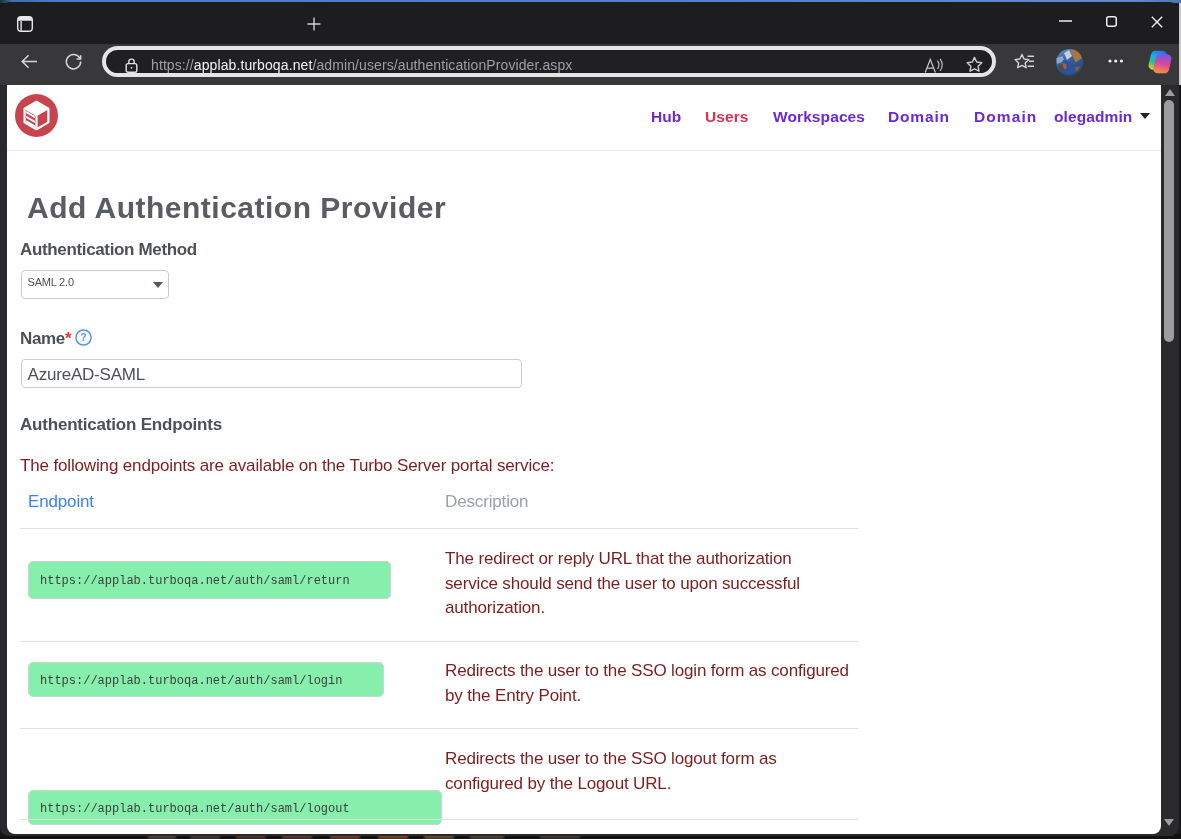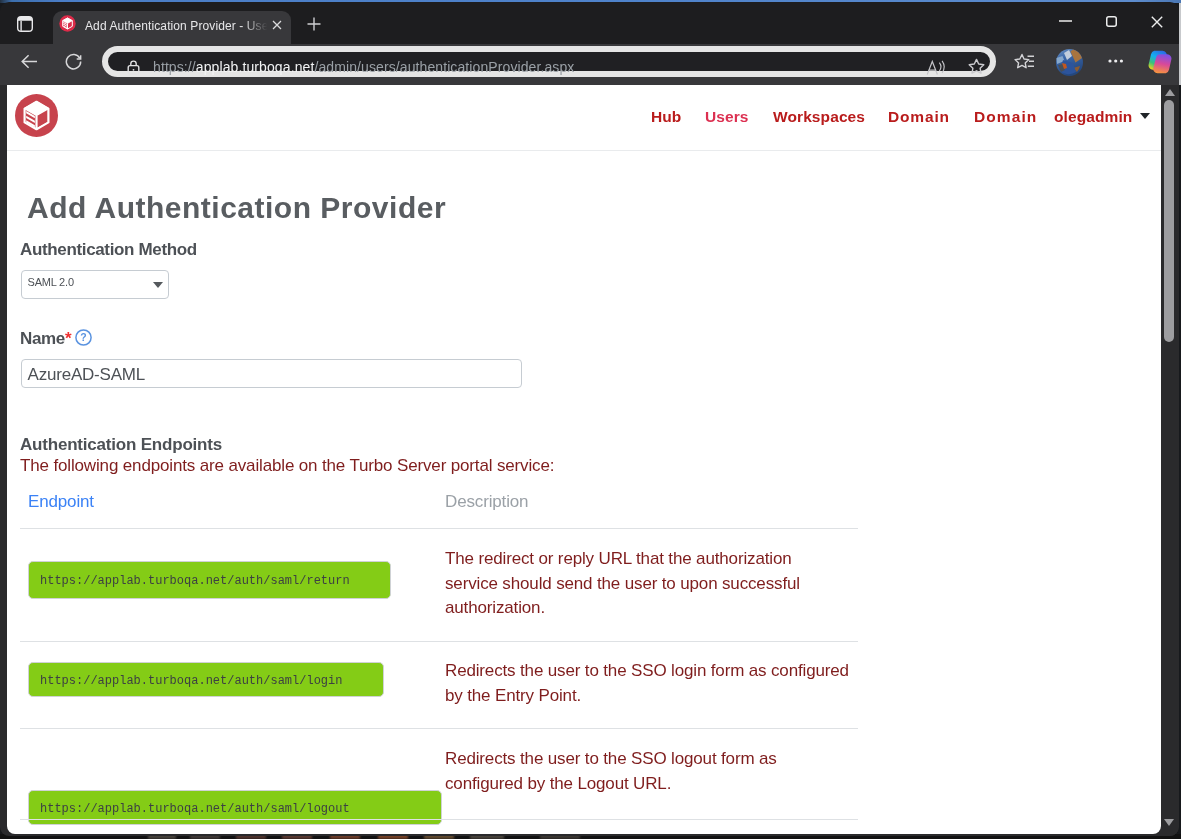--- a/index.html
+++ b/index.html
@@ -12,41 +12,41 @@
   #taskbar{position:absolute;left:0;bottom:0;width:1181px;height:5px;background:#121212;overflow:hidden}
   #taskbar div{position:absolute;top:0;height:5px;filter:blur(1px)}
   
   #win{position:absolute;top:2px;left:0;width:1179px;height:834px;background:#1d1d1f;border-radius:9px;overflow:hidden}
   
   #tab{position:absolute;left:53px;top:9px;width:238px;height:33px;background:#38383b;border-radius:9px 9px 0 0}
   #tabtitle{position:absolute;left:32px;top:7.5px;width:186px;font-size:12px;color:#e7e7e9;white-space:nowrap;overflow:hidden;
      -webkit-mask-image:linear-gradient(90deg,#000 85%,transparent 98%);letter-spacing:.1px}
   
   #toolbar{position:absolute;left:0;top:42px;width:1179px;height:41px;background:#38383b}
-  #pill{position:absolute;left:102px;top:1.8px;width:894px;height:31px;border-radius:16px;background:#202023;border:6px solid #e5e5e5;box-sizing:border-box}
+  #pill{position:absolute;left:102px;top:1.8px;width:894px;height:31px;border-radius:16px;background:#202023;border:4px solid #e5e5e5;box-sizing:border-box}
   #url{position:absolute;left:45px;top:7px;font-size:14px;color:#9aa0a6;white-space:nowrap;letter-spacing:.1px}
   #url b{color:#f2f3f4;font-weight:normal}
   
   #content{position:absolute;left:0;top:83px;width:1179px;height:751px;background:#2a2a2c}
   #page{position:absolute;left:7px;top:0;width:1154px;height:749px;background:#ffffff;border-radius:0 0 8px 8px;overflow:hidden}
   
   #sbar{position:absolute;left:1161px;top:0;width:17px;height:751px;background:#2a2a2c}
   #sthumb{position:absolute;left:3px;top:15px;width:10px;height:242px;background:#9d9da0;border-radius:5px}
   
-  .navitem{position:absolute;top:23.5px;font-size:15.5px;font-weight:bold;color:#b91c1c;letter-spacing:.1px;line-height:16px}
+  .navitem{position:absolute;top:23.5px;font-size:15.5px;font-weight:bold;color:#6d28d9;letter-spacing:.1px;line-height:16px}
   #hdrline{position:absolute;left:0;top:65px;width:1154px;height:1px;background:#e9ebed}
   h1{position:absolute;left:13px;top:100px;margin:7px;font-size:30px;letter-spacing:.5px;color:#595d61;line-height:31px;white-space:nowrap}
   .lbl{position:absolute;font-size:17px;font-weight:bold;color:#4d5156;letter-spacing:-.35px;line-height:18px;white-space:nowrap}
   .body17{font-size:17px;color:#7f1d1d;letter-spacing:-.15px;line-height:24.5px}
   #select{position:absolute;left:13.5px;top:185px;width:148px;height:29px;border:1px solid #c6ccd2;border-radius:4px;box-sizing:border-box;background:#fff}
   #select span{position:absolute;left:6px;top:4.5px;font-size:11px;color:#4d5156;letter-spacing:-.2px}
   #input{position:absolute;left:13.5px;top:273.5px;width:501px;height:29px;border:1px solid #c6ccd2;border-radius:4px;box-sizing:border-box;background:#fff}
   #input span{position:absolute;left:6px;top:5px;font-size:17px;color:#4d5156;letter-spacing:-.2px}
   .tline{position:absolute;left:13px;width:838px;height:1px;background:#dee1e4}
-  .codebox{position:absolute;left:21px;background:#84cc16;border:1px solid #cfd2d5;border-radius:5px;box-sizing:border-box}
+  .codebox{position:absolute;left:21px;background:#86efac;border:1px solid #cfd2d5;border-radius:5px;box-sizing:border-box}
   .codebox span{position:absolute;left:11px;font-family:"Liberation Mono",monospace;font-size:12px;color:#3d4043;white-space:nowrap}
   .desc{position:absolute;left:438px;width:416px}
 </style>
 </head>
 <body>
 <div id="bluetop"></div>
 <div id="rsliver"></div>
 <div id="taskbar">
   <div style="left:148px;width:28px;background:#45403a"></div>
   <div style="left:190px;width:30px;background:#3e3835"></div>
@@ -59,37 +59,20 @@
   <div style="left:540px;width:40px;background:#3a3631"></div>
 </div>
 
 <div id="win">
 
   <svg class="abs" style="left:17px;top:14px" width="16" height="16" viewBox="0 0 16 16">
     <rect x="0.7" y="0.7" width="14.6" height="14.6" rx="3.4" fill="none" stroke="#e9e9eb" stroke-width="1.4"></rect>
     <path d="M1 4.8 h14 v-1 a3 3 0 0 0 -3 -3 h-8 a3 3 0 0 0 -3 3 z" fill="#e9e9eb"></path>
     <rect x="3.4" y="4.8" width="1.4" height="10" fill="#e9e9eb"></rect>
   </svg>
-  <div id="tab">
-    <svg class="abs" style="left:6px;top:4px" width="17" height="17" viewBox="0 0 17 17">
-      <circle cx="8.5" cy="8.5" r="8.2" fill="#dc2b49"></circle>
-      <path d="M8.5 3 L13.3 5.7 L13.3 11.3 L8.5 14 L3.7 11.3 L3.7 5.7 Z" fill="none" stroke="#fff" stroke-width="1" stroke-linejoin="round"></path>
-      <path d="M8.5 3 L13.3 5.7 L8.5 8.4 L3.7 5.7 Z" fill="#fff" stroke="#fff" stroke-width="0.7"></path>
-      <path d="M8.5 8.4 L8.5 14" stroke="#fff" stroke-width="1"></path>
-      <g fill="#fff">
-        <path d="M4.3 6.8 L7.9 8.9 L7.9 10 L4.3 7.9 Z"></path>
-        <path d="M4.3 8.6 L7.9 10.7 L7.9 11.8 L4.3 9.7 Z"></path>
-        <path d="M4.3 10.4 L7.9 12.5 L7.9 13.6 L4.3 11.5 Z"></path>
-      </g>
-    </svg>
-    <div id="tabtitle">Add Authentication Provider - Use</div>
-    <svg class="abs" style="left:218.5px;top:8.5px" width="10" height="10" viewBox="0 0 10 10">
-      <path d="M1 1 L9 9 M9 1 L1 9" stroke="#dcdcde" stroke-width="1.25"></path>
-    </svg>
-  </div>
 
   <svg class="abs" style="left:306.5px;top:14.5px" width="14" height="14" viewBox="0 0 14 14">
     <path d="M7 0.5 V13.5 M0.5 7 H13.5" stroke="#cfcfd2" stroke-width="1.4"></path>
   </svg>
 
   <svg class="abs" style="left:1058.5px;top:17.7px" width="13" height="2" viewBox="0 0 13 2">
       <path d="M0 1 H13" stroke="#eceded" stroke-width="1.5"></path>
     </svg>
   <svg class="abs" style="left:1106px;top:13.7px" width="11" height="11" viewBox="0 0 11 11">
       <rect x="0.75" y="0.75" width="9.5" height="9.5" rx="2" fill="none" stroke="#eceded" stroke-width="1.5"></rect>
@@ -214,21 +197,21 @@
 
       <span class="lbl" style="left:13px;top:244.5px">Name<span style="color:#f03030">*</span></span>
       <svg class="abs" style="left:68px;top:243.5px" width="17" height="17" viewBox="0 0 17 17">
         <circle cx="8.5" cy="8.5" r="7.6" fill="none" stroke="#5a93e0" stroke-width="1.5"></circle>
         <text x="8.5" y="12.2" text-anchor="middle" font-size="10.5" font-weight="bold" fill="#5a93e0" font-family="Liberation Sans">?</text>
       </svg>
       <div id="input">
           <span>AzureAD-SAML</span>
         </div>
 
-      <span class="lbl" style="left:13px;top:351px;letter-spacing:-.2px">Authentication Endpoints</span>
+      <span class="lbl" style="left:13px;top:331px;letter-spacing:-.2px">Authentication Endpoints</span>
       <span class="abs body17" style="left:13px;top:369px;white-space:nowrap">The following endpoints are available on the Turbo Server portal service:</span>
 
       <span class="abs body17" style="left:21px;top:405px;color:#3b82f6">Endpoint</span>
       <span class="abs body17" style="left:438px;top:405px;color:#9ba1a7">Description</span>
       <div class="tline" style="top:443px"></div>
 
       <div class="codebox" style="top:475.5px;width:363px;height:38px">
           <span style="top:12px">https://applab.turboqa.net/auth/saml/return</span>
         </div>
       <div class="desc body17" style="top:462px">The redirect or reply URL that the authorization<br>service should send the user to upon successful<br>authorization.</div>

